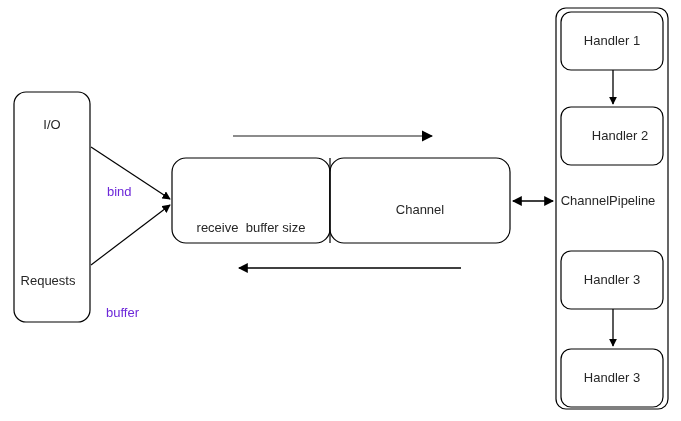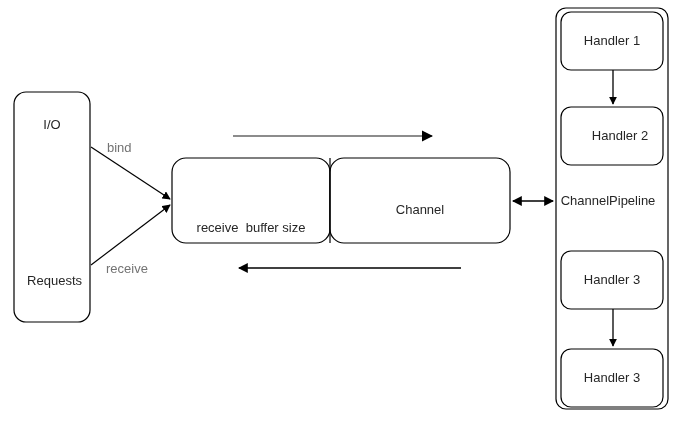--- a/index.html
+++ b/index.html
@@ -39,24 +39,25 @@
     text-align: center;
     white-space: pre;
     pointer-events: none;
     user-select: none;
   }
   .edge-label {
     position: absolute;
     font-family: "Liberation Sans", sans-serif;
     font-size: 13px;
     line-height: 15px;
-    color: #737373;
+    color: #6d28d9;
     text-align: left;
     white-space: pre;
     user-select: none;
+    margin-top: 44px;
   }
 </style>
 </head>
 <body>
 
 <div id="canvas">
 
   <svg class="layer" viewBox="0 0 681 421" xmlns="http://www.w3.org/2000/svg">
     <defs>
       <marker id="ah-black" viewBox="0 0 10 10" refX="9" refY="5" markerWidth="7" markerHeight="7" orient="auto-start-reverse">
@@ -97,24 +98,24 @@
     <rect x="561" y="251" width="102" height="58" rx="10" ry="10" fill="#ffffff" stroke="#000000" stroke-width="1.2"></rect>
 
     <rect x="561" y="349" width="102" height="58" rx="10" ry="10" fill="#ffffff" stroke="#000000" stroke-width="1.2"></rect>
 
     <line x1="613" y1="70" x2="613" y2="104" stroke="#000000" stroke-width="1.3" marker-end="url(#ah-black-sm)"></line>
 
     <line x1="613" y1="309" x2="613" y2="346" stroke="#000000" stroke-width="1.3" marker-end="url(#ah-black-sm)"></line>
   </svg>
 
   <div class="node-text" style="left:14px; top:117px; width:76px;">I/O</div>
-  <div class="node-text" style="left:14px; top:273px; width:68px;text-align:right;">Requests</div>
+  <div class="node-text" style="left:14px; top:273px; width:68px;">Requests</div>
 
   <div class="edge-label" style="left:107px; top:140px;">bind</div>
-  <div class="edge-label" style="left:106px; top:261px;">receive</div>
+  <div class="edge-label" style="left:106px; top:261px;">buffer</div>
 
   <div class="node-text" style="left:172px; top:193px; width:158px;margin-top:27px;">receive  buffer size</div>
   <div class="node-text" style="left:330px; top:202px; width:180px;">Channel</div>
 
   <div class="node-text" style="left:556px; top:193px; width:104px;">ChannelPipeline</div>
 
   <div class="node-text" style="left:561px; top:33px; width:102px;">Handler 1</div>
   <div class="node-text" style="left:561px; top:128px; width:102px;padding-left:8px;">Handler 2</div>
   <div class="node-text" style="left:561px; top:272px; width:102px;">Handler 3</div>
   <div class="node-text" style="left:561px; top:370px; width:102px;">Handler 3</div>

